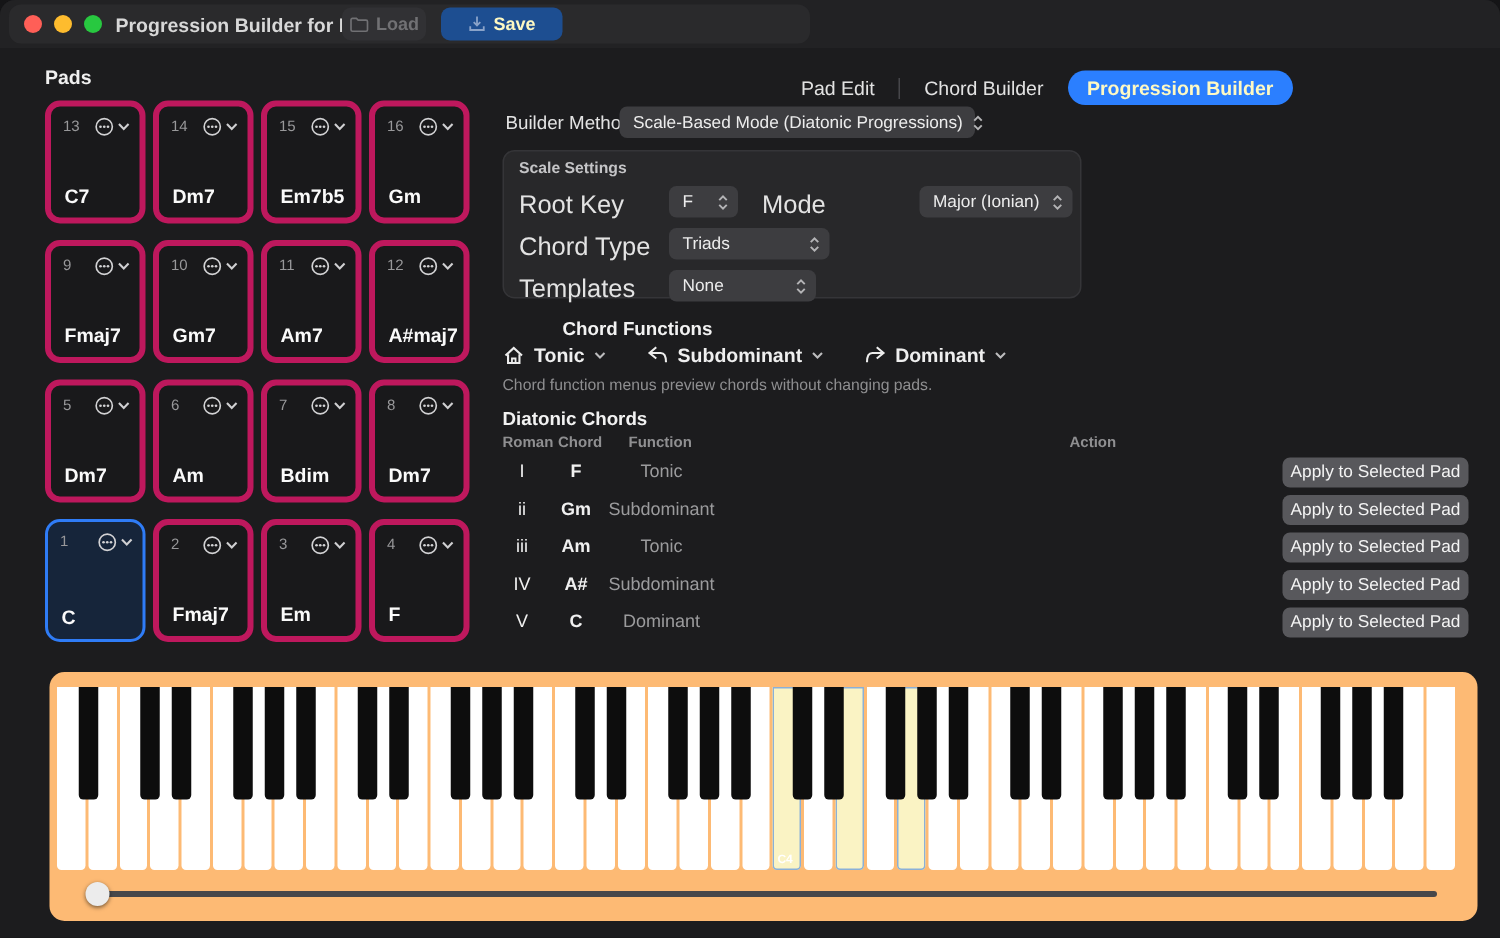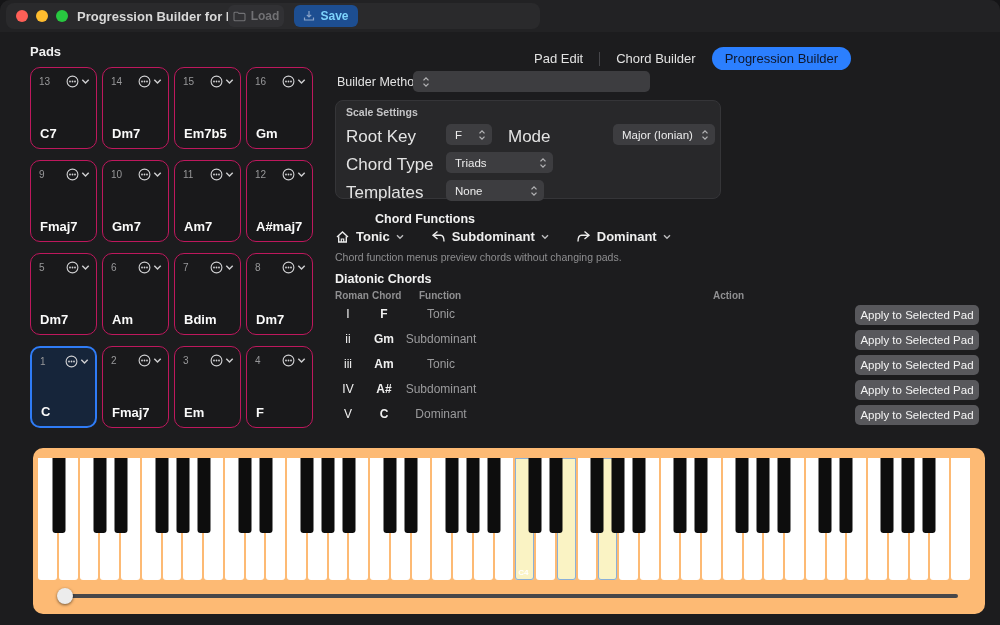--- a/index.html
+++ b/index.html
@@ -8,37 +8,37 @@
   #window { position:absolute; inset:0; width:1000px; height:625px; background:#1c1c1e; border-radius:10px 10px 0 0; overflow:hidden; }
 
   
   .titlebar { position:absolute; left:0; top:0; width:1000px; height:32px; background:#222224; }
   .toolbar-strip { position:absolute; left:6px; top:3px; width:534px; height:26px; background:#2a2a2c; border-radius:8px; }
   .lights { position:absolute; left:16px; top:10px; display:flex; gap:8px; }
   .light { width:12px; height:12px; border-radius:50%; }
   .win-title { position:absolute; left:77px; top:9px; font-size:13px; font-weight:700; color:#d8d8d8; }
   .tbtn { position:absolute; top:5px; height:22px; border-radius:6px; display:flex; align-items:center; justify-content:center; gap:5px; font-size:12px; font-weight:600; }
   .tbtn-load { left:228px; width:56px; background:#313134; color:#717174; }
-  .tbtn-save { left:294px; width:64px; background:#1d4e91; color:#7dd3fc; }
+  .tbtn-save { left:294px; width:81px; background:#1d4e91; color:#fef9c3; }
 
   
   .pads-heading { position:absolute; left:30px; top:44px; font-size:13px; font-weight:700; color:#f0f0f0; }
   .pads-grid { position:absolute; left:30px; top:67px; display:grid; grid-template-columns:repeat(4,67px); grid-auto-rows:82px; gap:11px 5px; }
-  .pad { position:relative; background:#19191b; border:1px solid #be185d; border-radius:10px; }
+  .pad { position:relative; background:#19191b; border:4px solid #be185d; border-radius:10px; }
   .pad.selected { background:#16253a; border:2px solid #2f7cf6; }
   .pad-top { position:absolute; left:8px; right:6px; top:7px; display:flex; justify-content:space-between; align-items:center; }
   .pad-num { font-size:10px; color:#98989a; }
   .pad-icons { display:flex; align-items:center; gap:2px; }
   .pad-chord { position:absolute; left:9px; bottom:7px; font-size:13px; font-weight:700; color:#fafafa; }
 
   
   .tabs { position:absolute; left:528px; top:47px; display:flex; align-items:center; gap:10px; }
   .tab { font-size:13px; color:#e2e2e2; padding:3px 6px; }
   .tab-divider { width:1px; height:14px; background:#46464a; }
-  .tab.active { background:#2b7fff; color:#0f172a; border-radius:12px; padding:4px 13px; font-weight:400; }
+  .tab.active { background:#2b7fff; color:#fef9c3; border-radius:12px; padding:4px 13px; font-weight:700; }
 
   
   .row-label { font-size:12.5px; color:#e3e3e3; }
   .builder-method-label { position:absolute; left:337px; top:75px; }
   .popup { background:#3d3d40; border-radius:5px; height:21px; display:flex; align-items:center; justify-content:space-between; padding:0 6px 0 9px; font-size:11.5px; color:#ececec; gap:6px; white-space:nowrap; }
   .popup-method { position:absolute; left:413px; top:71px; width:237px; }
 
   
   .scalebox { position:absolute; left:335px; top:100px; width:386px; height:99px; background:#28282a; border:1px solid #353538; border-radius:8px; }
   .scalebox-title { position:absolute; left:10px; top:5px; font-size:10.5px; font-weight:600; color:#c4c4c6; }
@@ -459,20 +459,21 @@
 
   <div class="tabs">
     <span class="tab">Pad Edit</span>
     <span class="tab-divider"></span>
     <span class="tab">Chord Builder</span>
     <span class="tab active">Progression Builder</span>
   </div>
 
   <span class="row-label builder-method-label">Builder Method</span>
   <div class="popup popup-method">
+    <span>Scale-Based Mode (Diatonic Progressions)</span>
     <span>
         <svg width="8" height="12" viewBox="0 0 8 12">
           <path d="M1.5 4.4 L4 1.9 L6.5 4.4" fill="none" stroke="#b4b4b6" stroke-width="1.3"></path>
           <path d="M1.5 7.6 L4 10.1 L6.5 7.6" fill="none" stroke="#b4b4b6" stroke-width="1.3"></path>
         </svg>
       </span>
   </div>
 
   <div class="scalebox">
     <span class="scalebox-title">Scale Settings</span>

